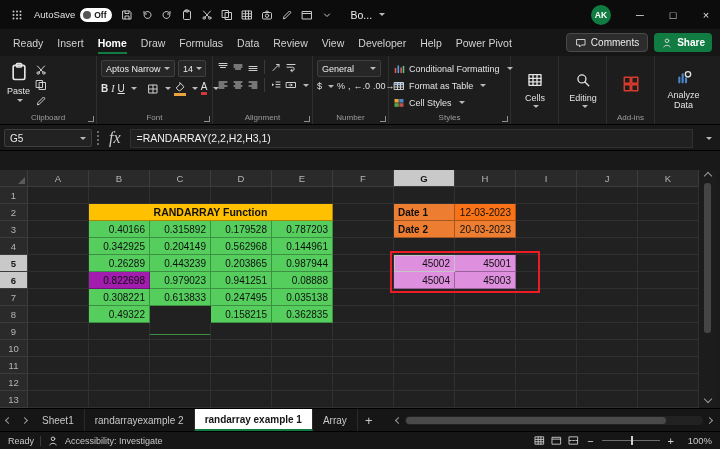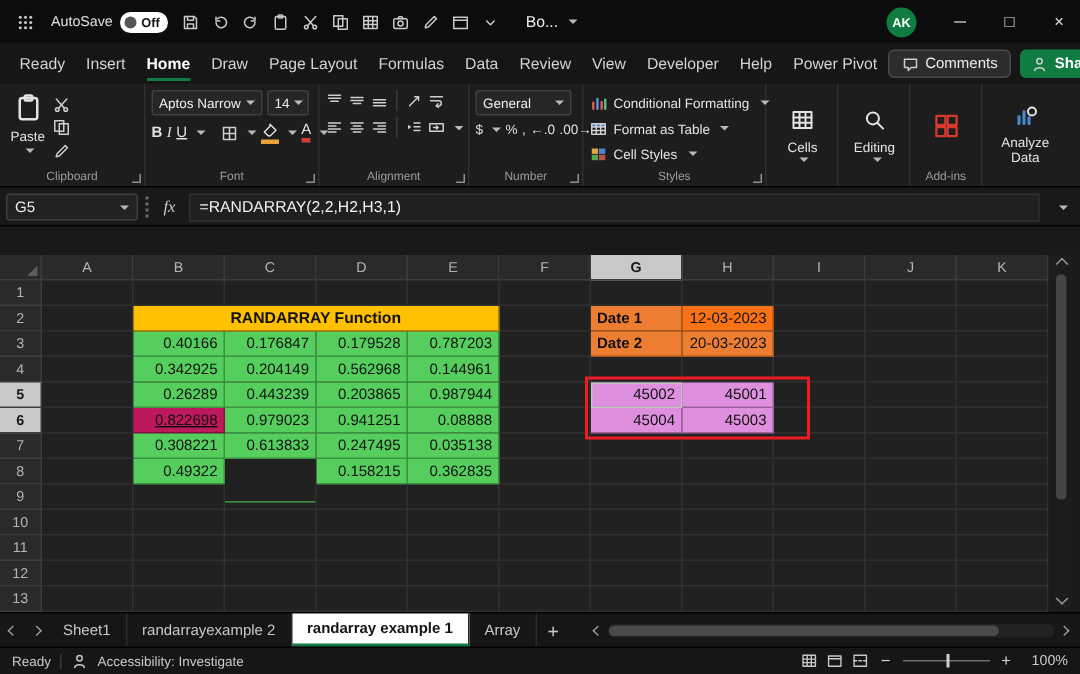--- a/index.html
+++ b/index.html
@@ -68,21 +68,21 @@
   .ntxt { font-size:9px; color:#e0e0e0; }
   .stylerow { display:flex; align-items:center; gap:4px; font-size:9px; color:#e3e3e3; height:17px; white-space:nowrap; }
 
   
   #fbar { position:absolute; top:126px; left:0; right:0; height:25px; background:#191919;
     border-bottom:1px solid #000; display:flex; align-items:center; padding:3px 4px; gap:5px; }
   .namebox { width:88px; height:18px; background:#222; border:1px solid #3e3e3e; border-radius:2px;
     display:flex; align-items:center; justify-content:space-between; padding:0 5px;
     font-size:10px; color:#ececec; }
   .fdots { width:3px; height:14px; border-left:2px dotted #6a6a6a; }
-  .fxbtn { font-size:11px; color:#cdcdcd; padding:0 4px; font-family:"Liberation Serif", serif; font-style:italic; }
+  .fxbtn { font-size:16px; color:#cdcdcd; padding:0 4px; font-family:"Liberation Serif", serif; font-style:italic; }
   .fml { flex:1; height:19px; background:#202020; border:1px solid #303030; display:flex;
     align-items:center; padding:0 6px; font-size:10.5px; color:#f2f2f2; white-space:nowrap; overflow:hidden; }
   .fexp { width:18px; display:flex; justify-content:center; }
   #fgap { position:absolute; top:151px; left:0; right:0; height:19px; background:#191919; }
 
   
   #grid { position:absolute; top:170px; left:0; width:699px; height:238px; background:#212121;
     display:grid; grid-template-columns:28px repeat(11, 61px); grid-auto-rows:17px; }
   .hc { background:#2a2a2a; color:#b4b4b4; font-size:9.5px; display:flex; align-items:center;
     justify-content:center; border-right:1px solid #3c3c3c; border-bottom:1px solid #3c3c3c; }
@@ -242,21 +242,20 @@
   <span class="winbtn">□</span>
   <span class="winbtn">×</span>
 </div>
 
 <div id="menubar">
   <div id="menu-tabs">
         <div class="mtab">Ready</div>
         <div class="mtab">Insert</div>
         <div class="mtab active">Home</div>
         <div class="mtab">Draw</div>
-        <div class="mtab">Page Layout</div>
         <div class="mtab">Formulas</div>
         <div class="mtab">Data</div>
         <div class="mtab">Review</div>
         <div class="mtab">View</div>
         <div class="mtab">Developer</div>
         <div class="mtab">Help</div>
         <div class="mtab">Power Pivot</div>
       </div>
   <span class="mspacer"></span>
   <span class="cmbtn">
@@ -590,21 +589,21 @@
       <div class="cell" style="grid-area: 3 / 5;"></div>
       <div class="cell" style="grid-area: 3 / 6;"></div>
       <div class="cell" style="grid-area: 3 / 7;"></div>
       <div class="cell fill lab" style="grid-area: 3 / 8; background: rgb(237, 125, 49);">Date 1</div>
       <div class="cell fill num" style="grid-area: 3 / 9; background: #f97316;">12-03-2023</div>
       <div class="cell" style="grid-area: 3 / 10;"></div>
       <div class="cell" style="grid-area: 3 / 11;"></div>
       <div class="cell" style="grid-area: 3 / 12;"></div>
       <div class="cell" style="grid-area: 4 / 2;"></div>
       <div class="cell fill num" style="grid-area: 4 / 3; background: rgb(85, 206, 94);">0.40166</div>
-      <div class="cell fill num" style="grid-area: 4 / 4; background: rgb(85, 206, 94);">0.176847</div>
+      <div class="cell fill num" style="grid-area: 4 / 4; background: rgb(85, 206, 94);">0.315892</div>
       <div class="cell fill num" style="grid-area: 4 / 5; background: rgb(85, 206, 94);">0.179528</div>
       <div class="cell fill num" style="grid-area: 4 / 6; background: rgb(85, 206, 94);">0.787203</div>
       <div class="cell" style="grid-area: 4 / 7;"></div>
       <div class="cell fill lab" style="grid-area: 4 / 8; background: rgb(237, 125, 49);">Date 2</div>
       <div class="cell fill num" style="grid-area: 4 / 9; background: rgb(237, 125, 49);">20-03-2023</div>
       <div class="cell" style="grid-area: 4 / 10;"></div>
       <div class="cell" style="grid-area: 4 / 11;"></div>
       <div class="cell" style="grid-area: 4 / 12;"></div>
       <div class="cell" style="grid-area: 5 / 2;"></div>
       <div class="cell fill num" style="grid-area: 5 / 3; background: rgb(85, 206, 94);">0.342925</div>
@@ -622,21 +621,21 @@
       <div class="cell fill num" style="grid-area: 6 / 4; background: rgb(85, 206, 94);">0.443239</div>
       <div class="cell fill num" style="grid-area: 6 / 5; background: rgb(85, 206, 94);">0.203865</div>
       <div class="cell fill num" style="grid-area: 6 / 6; background: rgb(85, 206, 94);">0.987944</div>
       <div class="cell" style="grid-area: 6 / 7;"></div>
       <div class="cell fill num activecell" style="grid-area: 6 / 8; background: rgb(222, 143, 222);">45002</div>
       <div class="cell fill num" style="grid-area: 6 / 9; background: rgb(222, 143, 222);">45001</div>
       <div class="cell" style="grid-area: 6 / 10;"></div>
       <div class="cell" style="grid-area: 6 / 11;"></div>
       <div class="cell" style="grid-area: 6 / 12;"></div>
       <div class="cell" style="grid-area: 7 / 2;"></div>
-      <div class="cell fill num" style="grid-area: 7 / 3; background: #be185d; text-decoration: underline;">0.822698</div>
+      <div class="cell fill num" style="grid-area: 7 / 3; background: #a21caf;">0.822698</div>
       <div class="cell fill num" style="grid-area: 7 / 4; background: rgb(85, 206, 94);">0.979023</div>
       <div class="cell fill num" style="grid-area: 7 / 5; background: rgb(85, 206, 94);">0.941251</div>
       <div class="cell fill num" style="grid-area: 7 / 6; background: rgb(85, 206, 94);">0.08888</div>
       <div class="cell" style="grid-area: 7 / 7;"></div>
       <div class="cell fill num" style="grid-area: 7 / 8; background: rgb(222, 143, 222);">45004</div>
       <div class="cell fill num" style="grid-area: 7 / 9; background: rgb(222, 143, 222);">45003</div>
       <div class="cell" style="grid-area: 7 / 10;"></div>
       <div class="cell" style="grid-area: 7 / 11;"></div>
       <div class="cell" style="grid-area: 7 / 12;"></div>
       <div class="cell" style="grid-area: 8 / 2;"></div>

